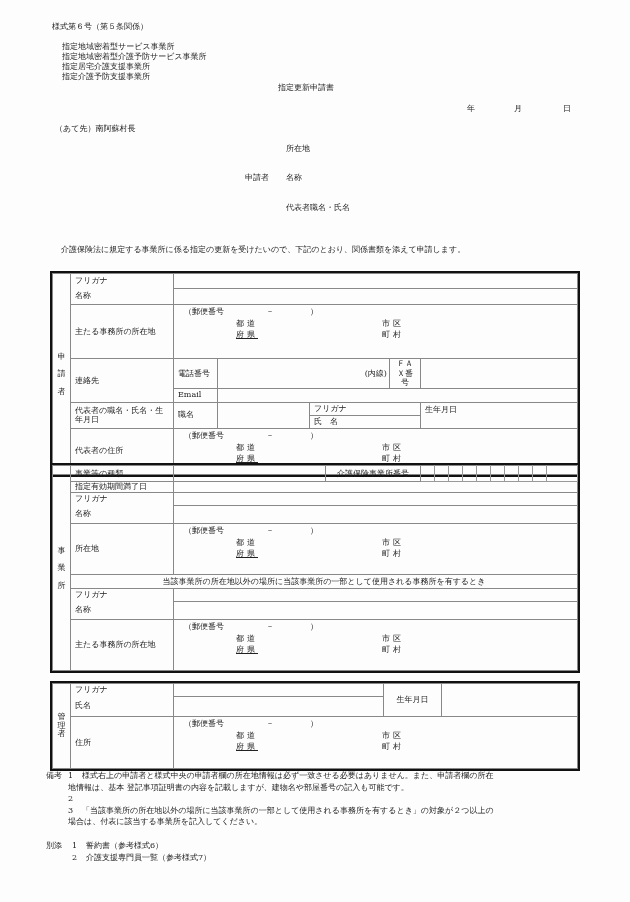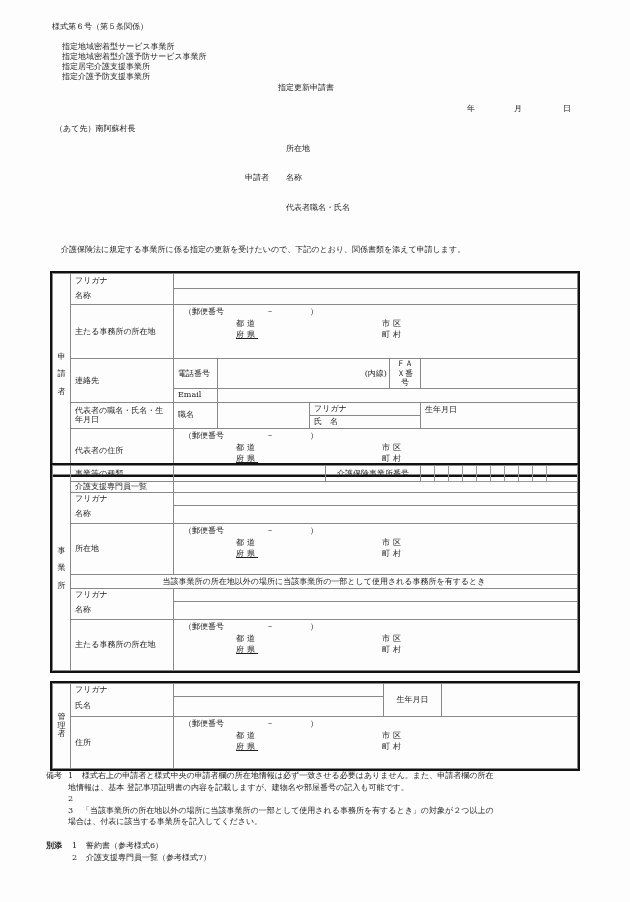--- a/index.html
+++ b/index.html
@@ -166,21 +166,21 @@
     <td class="digit"></td>
     <td class="digit"></td>
     <td class="digit"></td>
     <td class="digit"></td>
     <td class="digit"></td>
     <td class="digit"></td>
     <td class="digit"></td>
     <td class="digit"></td>
   </tr>
   <tr style="height:11px">
-    <td>介護支援専門員一覧</td>
+    <td>指定有効期間満了日</td>
     <td colspan="12"></td>
   </tr>
   <tr style="height:13px">
     <td style="border-bottom:none;">フリガナ</td>
     <td colspan="12" class="dash-bottom"></td>
   </tr>
   <tr style="height:18px">
     <td style="border-top:none;">名称</td>
     <td colspan="12"></td>
   </tr>
@@ -284,21 +284,21 @@
     <span>「当該事業所の所在地以外の場所に当該事業所の一部として使用される事務所を有するとき」の対象が２つ以上の</span>
   </div>
   <div class="row">
     <span class="hd"></span>
     <span>場合は、付表に該当する事業所を記入してください。</span>
   </div>
 </div>
 
 <div class="notes" style="top:840px;">
   <div class="row">
-    <span class="hd" style="width:26px;font-weight:bold;">別添</span>
+    <span class="hd" style="width:26px;">別添</span>
     <span class="num">1</span>
     <span>誓約書（参考様式6）</span>
   </div>
   <div class="row">
     <span class="hd" style="width:26px;"></span>
     <span class="num">2</span>
     <span>介護支援専門員一覧（参考様式7）</span>
   </div>
 </div>
 

